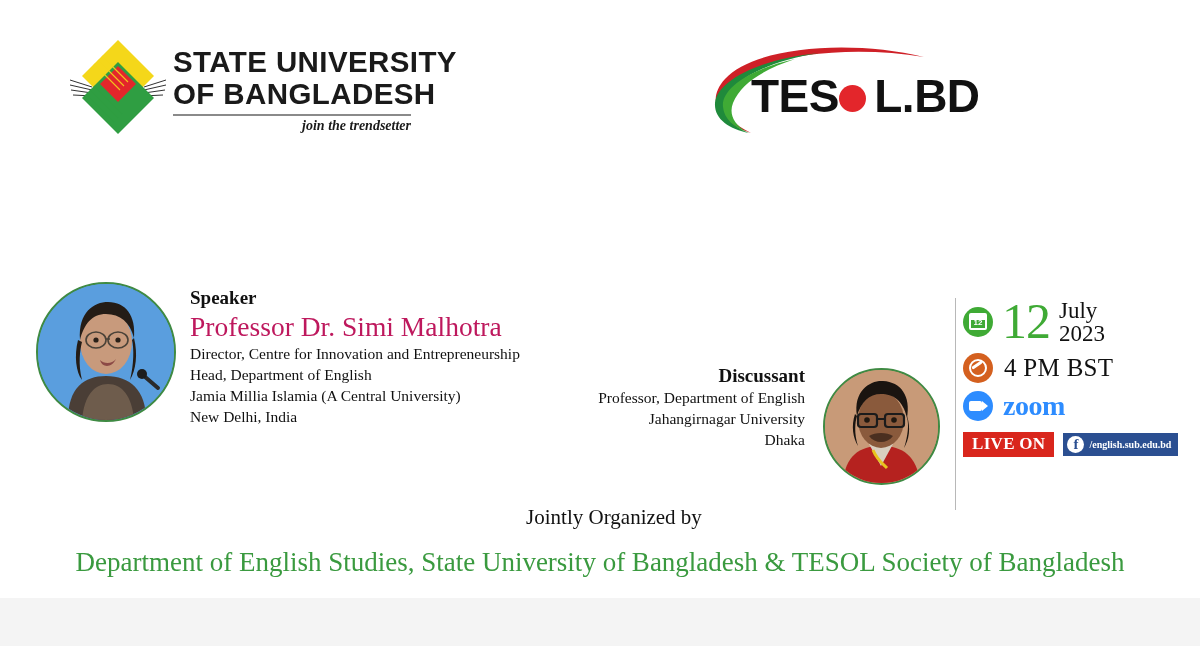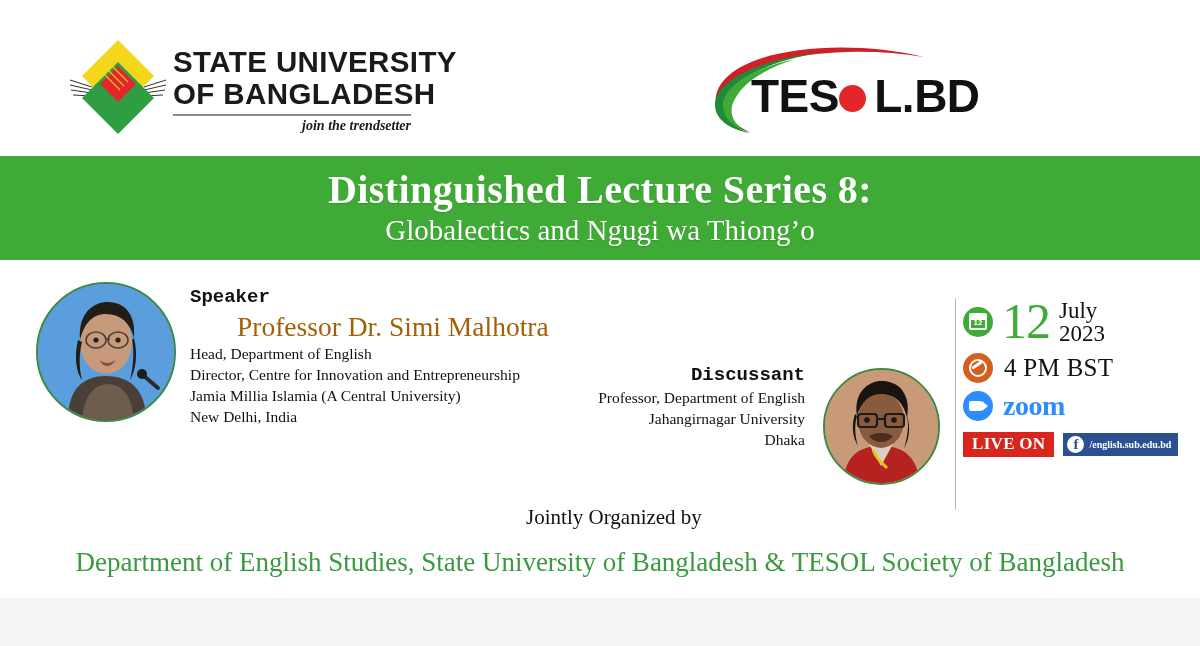--- a/index.html
+++ b/index.html
@@ -68,25 +68,25 @@
   .discussant-photo{
     position:absolute;left:823px;top:108px;width:113px;height:113px;border-radius:50%;
     border:2px solid #3f8a43;overflow:hidden;background:#c89a78;
   }
   .ph{position:absolute;left:0;top:0;width:100%;height:100%;}
 
   .speaker-block{position:absolute;left:190px;top:26px;width:420px;text-align:left;}
   .discussant-block{position:absolute;left:430px;top:104px;width:375px;text-align:right;}
 
   .role{
-    font-family:Liberation Mono, monospace;font-weight:bold;
+    font-family:Liberation Serif, serif;font-weight:bold;
     font-size:19px;color:#111;line-height:1.22;
   }
   .pname{
-    font-size:27.5px;color:#a16207;line-height:1.2;margin-top:1px;white-space:nowrap;margin-left:47px;
+    font-size:27.5px;color:#be185d;line-height:1.2;margin-top:1px;white-space:nowrap;
   }
   .pname.sm{font-size:25px;}
   .pdetail{font-size:15.5px;color:#111;line-height:1.28;margin-top:1px;}
 
   
   .vdiv{position:absolute;left:955px;top:38px;width:1px;height:212px;background:#b8b8b8;}
   .info{position:absolute;left:963px;top:38px;width:225px;}
 
   .info-row{display:flex;align-items:center;margin-bottom:7px;}
 
@@ -195,24 +195,20 @@
       <svg viewBox="0 0 245 95" style="position:absolute;left:0;top:0;width:245px;height:95px;">
         <path d="M225 12 C150 -6 55 2 26 34 C6 56 20 78 52 88 C26 76 16 56 34 38 C64 8 155 0 225 12 Z" fill="#cf2027"></path>
         <path d="M120 8 C60 14 18 36 16 58 C15 74 30 84 50 88 C30 80 22 68 26 56 C34 34 70 16 120 8 Z" fill="#1f8a3b"></path>
         <path d="M96 14 C50 24 22 44 24 62 C25 74 35 82 48 87 C34 79 30 68 34 58 C42 38 66 24 96 14 Z" fill="#3faa35"></path>
       </svg>
       <div class="tesol-word">TES<span class="hid">O</span>L.BD</div>
       <div class="tesol-dot"></div>
     </div>
   </div>
 
-  <div class="banner">
-    <div class="banner-t1">Distinguished Lecture Series 8:</div>
-    <div class="banner-t2">Globalectics and Ngugi wa Thiong’o</div>
-  </div>
 
   <div class="main">
 
     <div class="speaker-photo">
       <svg class="ph" viewBox="0 0 136 136">
         <rect width="136" height="136" fill="#5a9ede"></rect>
         <path d="M30 136 C30 104 46 92 68 92 C92 92 108 106 108 136 Z" fill="#4a3e36"></path>
         <path d="M44 136 C46 112 56 100 70 100 C84 100 94 112 96 136 Z" fill="#6e5c4c"></path>
         <ellipse cx="68" cy="58" rx="26" ry="32" fill="#c89a7c"></ellipse>
         <path d="M42 56 C40 28 56 18 70 18 C88 18 98 32 96 54 C92 38 82 30 68 30 C54 30 46 40 42 56 Z" fill="#241c16"></path>
@@ -225,22 +221,22 @@
         <ellipse cx="80" cy="56" rx="2.6" ry="2.6" fill="#2a2018"></ellipse>
         <path d="M62 76 C66 80 74 80 78 75 C74 84 64 84 62 76 Z" fill="#8c4a46"></path>
         <path d="M106 92 L120 104" stroke="#2a2a2a" stroke-width="4" stroke-linecap="round"></path>
         <circle cx="104" cy="90" r="5" fill="#1d1d1d"></circle>
       </svg>
     </div>
 
     <div class="speaker-block">
       <div class="role">Speaker</div>
       <div class="pname">Professor Dr. Simi Malhotra</div>
+      <div class="pdetail">Director,  Centre for Innovation and Entrepreneurship</div>
       <div class="pdetail">Head, Department of English</div>
-      <div class="pdetail">Director,  Centre for Innovation and Entrepreneurship</div>
       <div class="pdetail">Jamia Millia Islamia (A Central University)</div>
       <div class="pdetail">New Delhi, India</div>
     </div>
 
     <div class="discussant-block">
       <div class="role">Discussant</div>
       <div class="pdetail">Professor, Department of English</div>
       <div class="pdetail">Jahangirnagar University</div>
       <div class="pdetail">Dhaka</div>
     </div>

